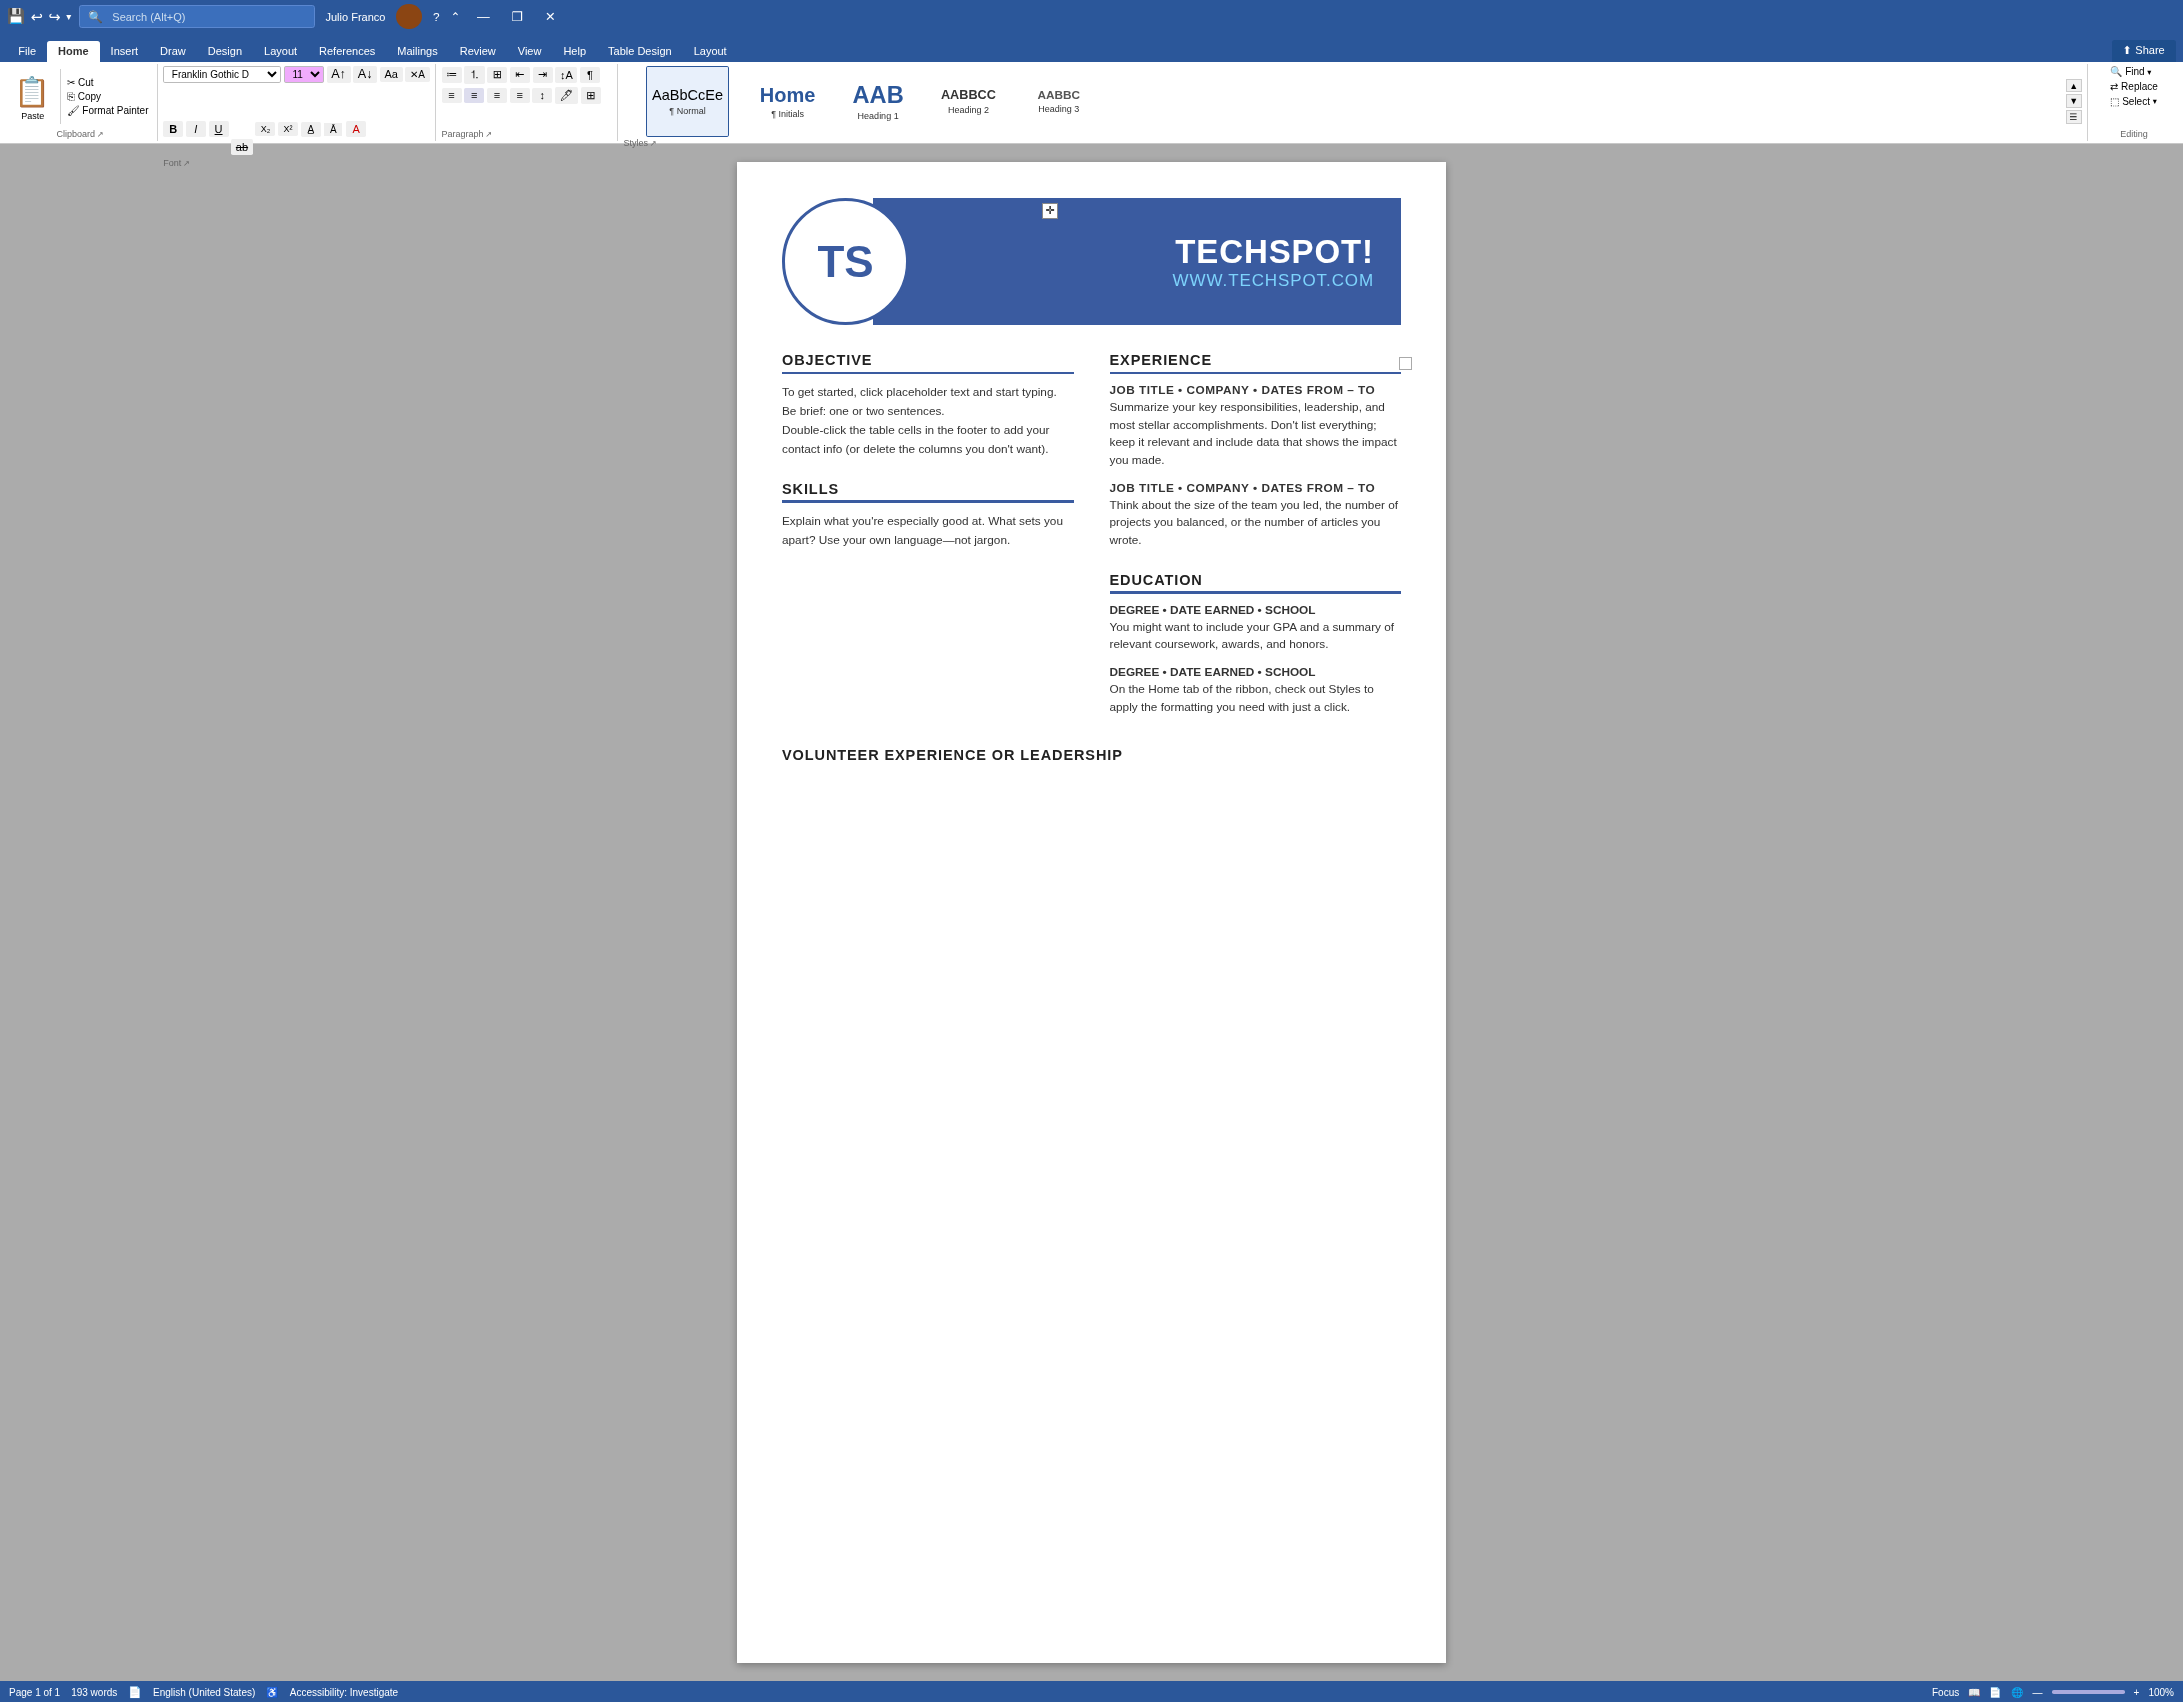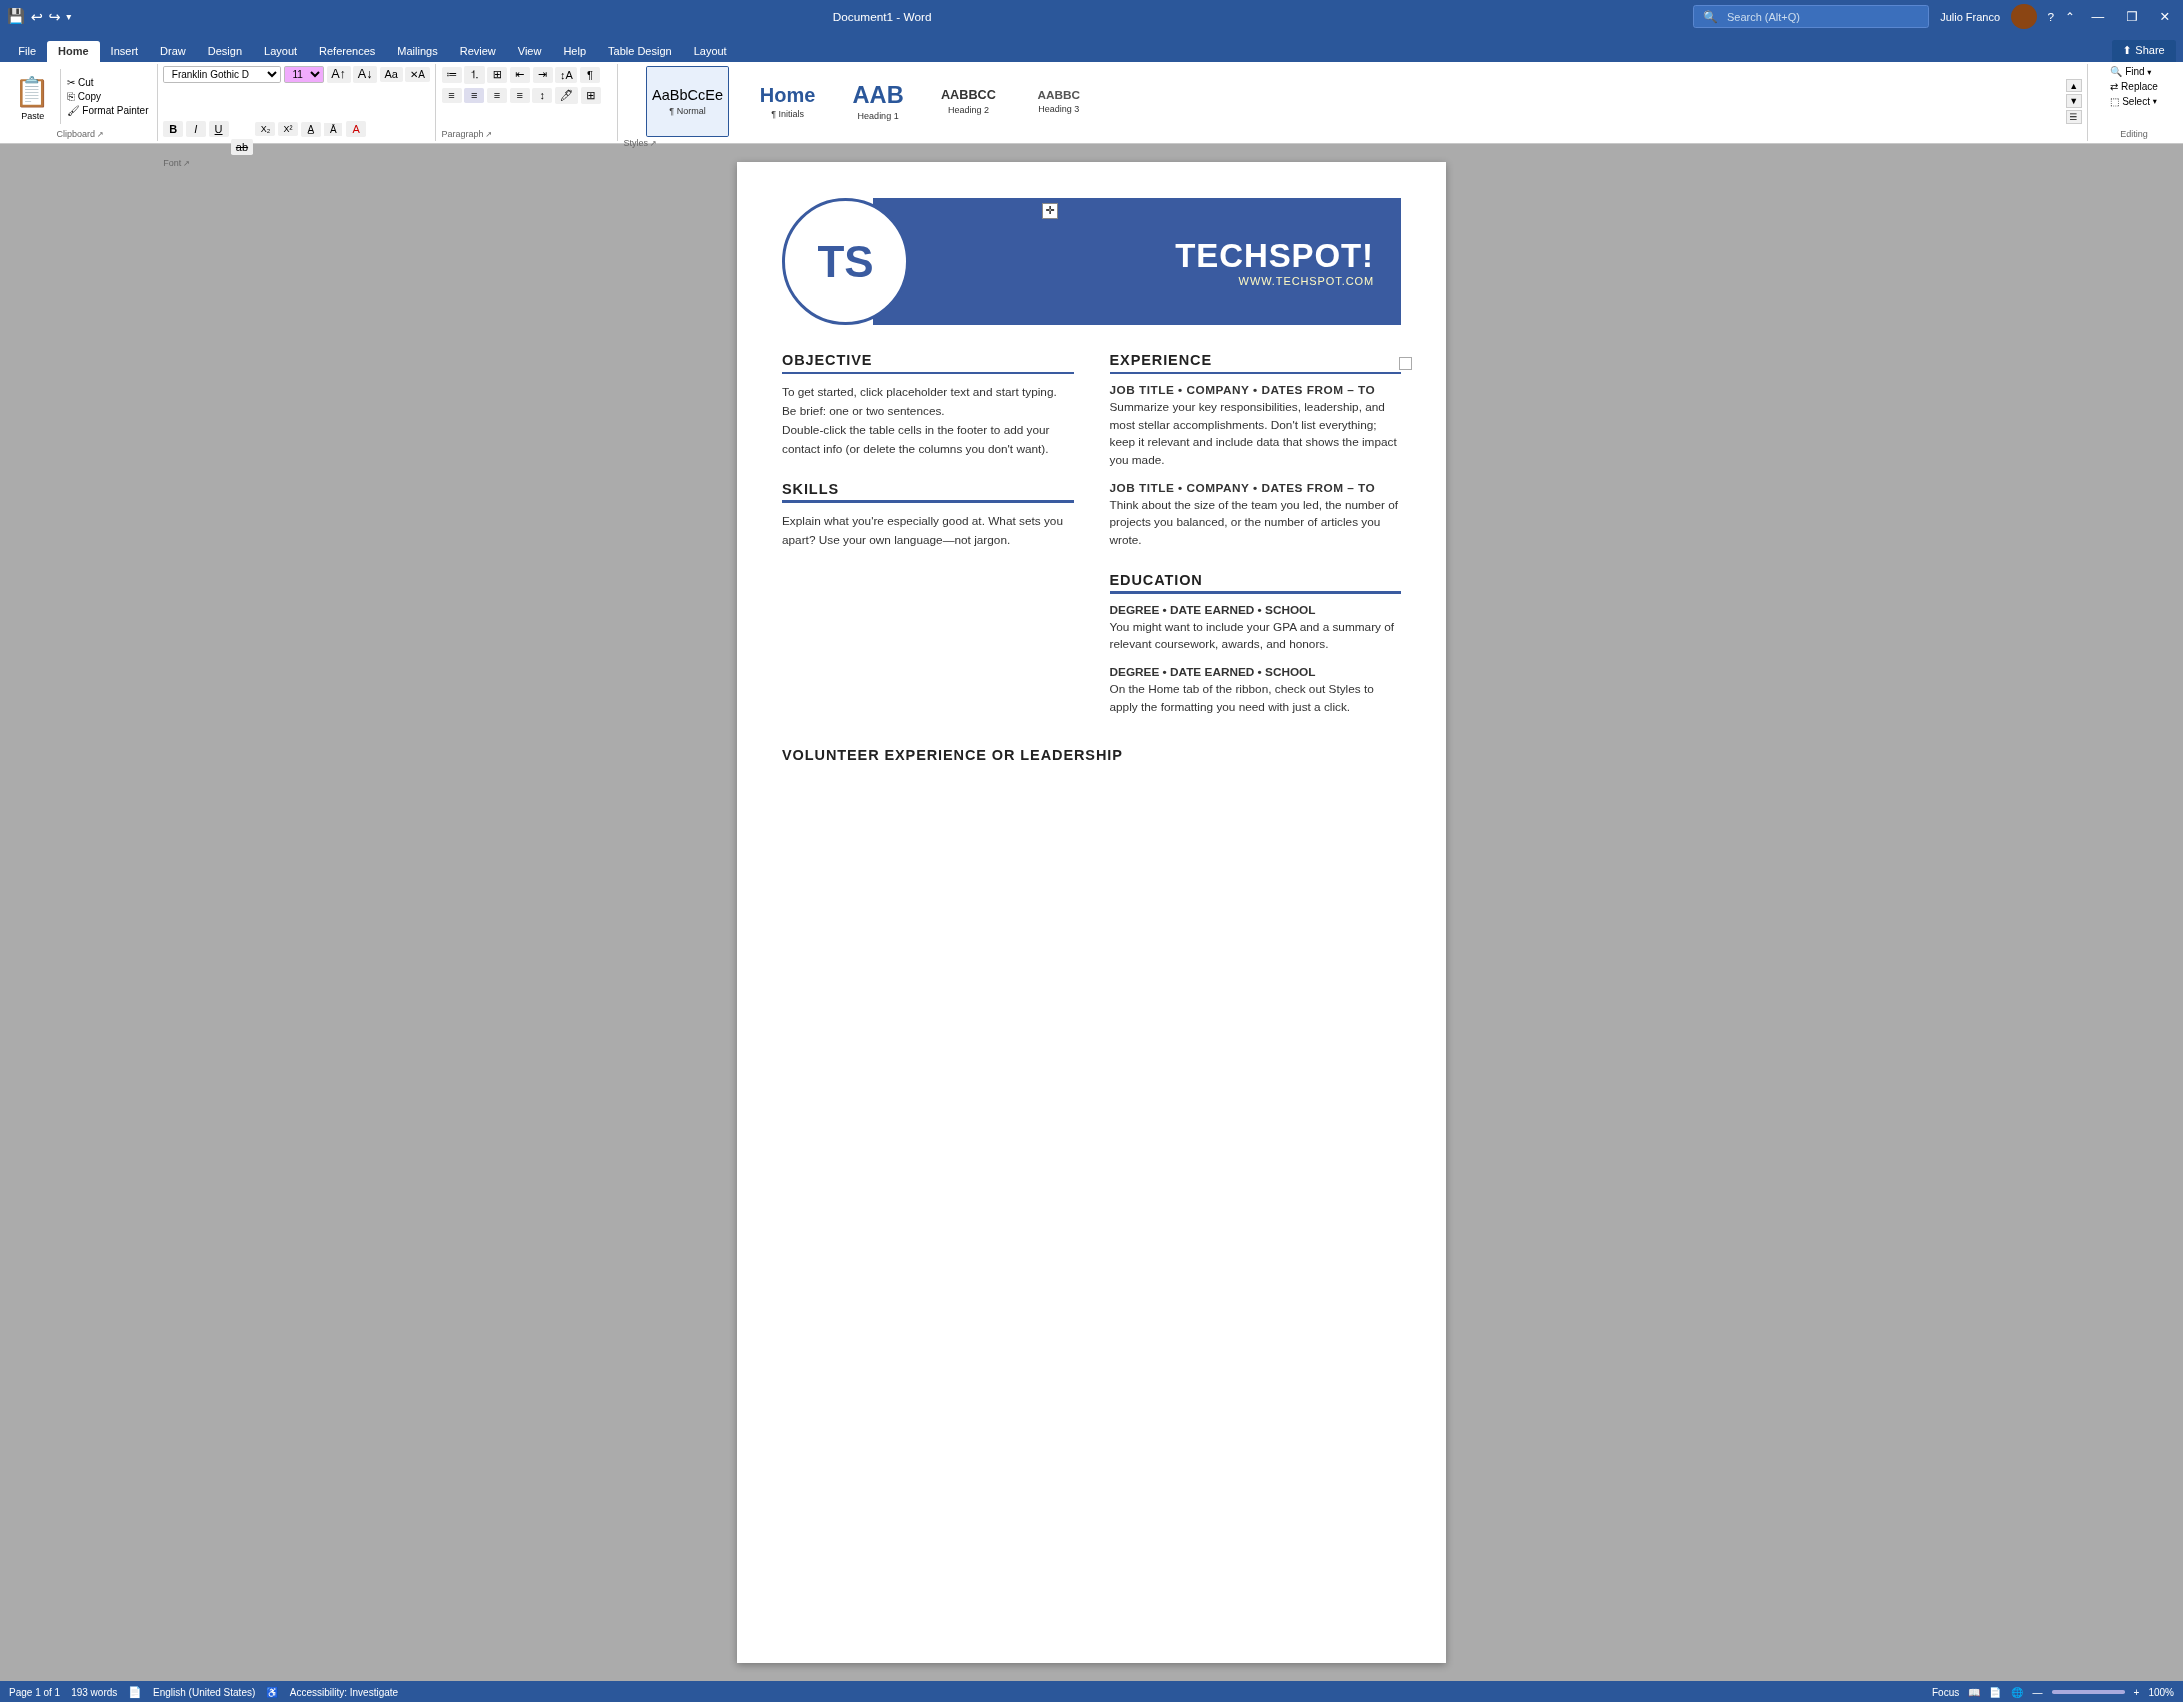--- a/index.html
+++ b/index.html
@@ -228,22 +228,22 @@
       min-height: 109px;
     }
     .header-name {
       color: white;
       font-size: 33px;
       font-weight: bold;
       letter-spacing: 0.9px;
       margin-left: 16px;
     }
     .header-url {
-      color: #fef9c3;
-      font-size: 11px;
+      color: #7dd3fc;
+      font-size: 17px;
       letter-spacing: 0.9px;
     }
     .move-handle {
       position: absolute;
       top: 4.5px;
       left: 42%;
       width: 16.4px;
       height: 16.4px;
       border: 0.9px solid #888;
       background: white;
@@ -326,23 +326,20 @@
   </style>
 </head>
 <body>
 
 <div class="title-bar">
   <div class="title-bar-left">
     <span style="font-size:14.5px;cursor:pointer;">💾</span>
     <span style="font-size:14.5px;cursor:pointer;">↩</span>
     <span style="font-size:14.5px;cursor:pointer;">↪</span>
     <span style="font-size:10px;cursor:pointer;">▾</span>
-  </div>
-  <div class="title-bar-center">
-    <span class="title-doc">Document1 - Word</span>
   </div>
   <div class="title-bar-right">
     <div class="search-box" style="display:flex;align-items:center;">
       <span style="font-size:11.8px;">🔍</span>
       <span style="font-size:11px;color:#cde;margin-left:3.6px;">Search (Alt+Q)</span>
     </div>
     <span style="color:white;font-size:11px;">Julio Franco</span>
     <span style="width:25.5px;height:25.5px;border-radius:50%;background:#8b4513;display:inline-block;overflow:hidden;"></span>
     <span style="cursor:pointer;">?</span>
     <span style="cursor:pointer;">⌃</span>

